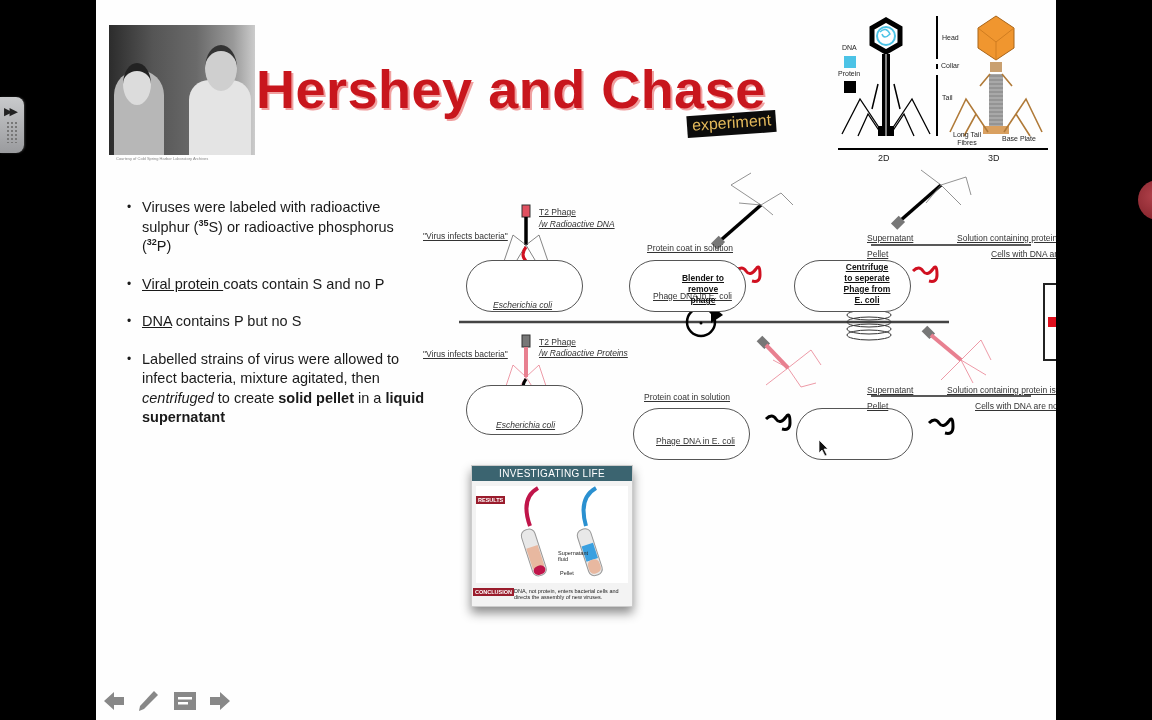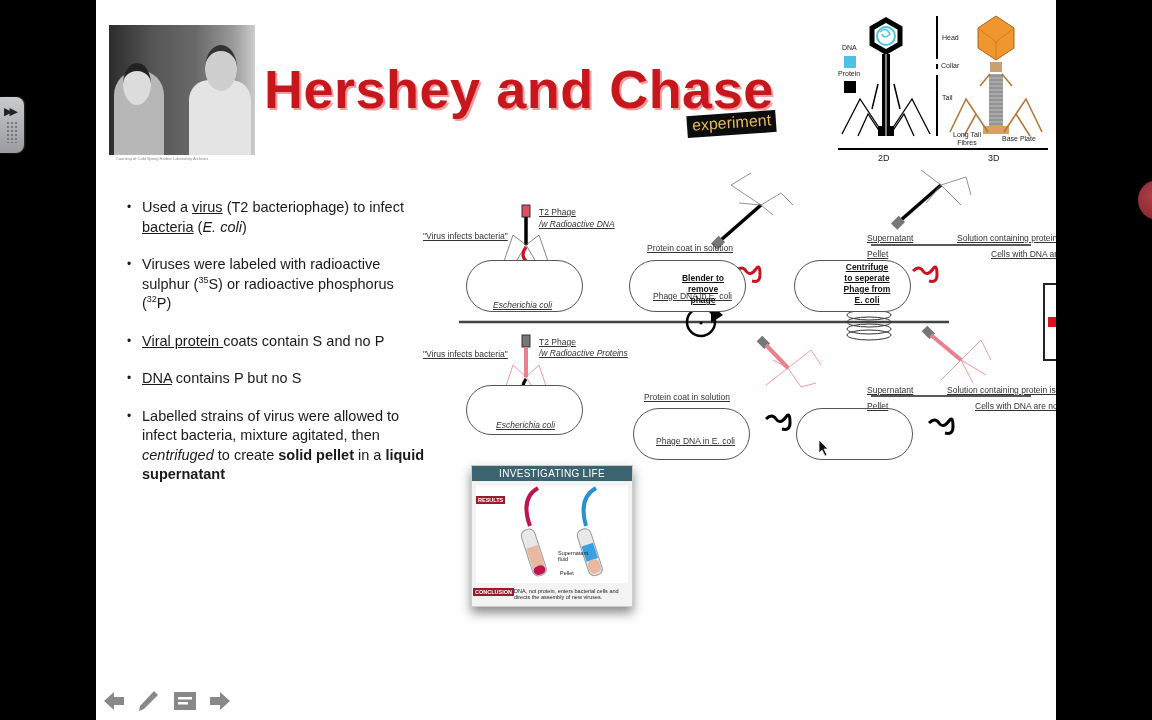--- a/index.html
+++ b/index.html
@@ -8,29 +8,29 @@
   .side-tab{position:absolute;left:0;top:97px;width:24px;height:56px;background:linear-gradient(#c9cacc,#9a9b9e);border-radius:0 8px 8px 0;box-shadow:1px 0 2px #333;}
   .side-tab .ff{position:absolute;left:4px;top:8px;font-size:11px;color:#222;letter-spacing:-3px;}
   .side-tab .grid{position:absolute;left:6px;top:24px;width:12px;height:22px;background-image:radial-gradient(#777 35%,transparent 40%);background-size:4px 4px;}
   .red-dot{position:absolute;left:1138px;top:180px;width:40px;height:40px;border-radius:50%;background:radial-gradient(circle at 40% 40%,#b0414a,#7a1c24);}
   .photo{position:absolute;left:13px;top:25px;width:146px;height:130px;background:linear-gradient(90deg,#2c2c2c 0%,#555 30%,#6a6a6a 60%,#999 85%,#ccc 100%);}
   .photo .p1{position:absolute;left:5px;top:45px;width:50px;height:85px;border-radius:25px 25px 0 0;background:#b7b7b7;}
   .photo .p1h{position:absolute;left:14px;top:38px;width:28px;height:34px;border-radius:50%;background:#dcdcdc;border-top:8px solid #222;}
   .photo .p2{position:absolute;left:80px;top:55px;width:62px;height:75px;border-radius:20px 20px 0 0;background:#e4e4e4;}
   .photo .p2h{position:absolute;left:96px;top:20px;width:32px;height:40px;border-radius:50%;background:#cfcfcf;border-top:6px solid #333;}
   .photo-cap{position:absolute;left:20px;top:156px;font-size:4px;color:#888;white-space:nowrap;}
-  .title{position:absolute;left:168px;top:58px;font-size:54px;font-weight:bold;color:#c8161d;text-shadow:2px 2px 0 #f0a0a0;letter-spacing:0.5px;white-space:nowrap;}
+  .title{position:absolute;left:160px;top:58px;font-size:54px;font-weight:bold;color:#c8161d;text-shadow:2px 2px 0 #f0a0a0;letter-spacing:0.5px;white-space:nowrap;}
   .subtitle{position:absolute;left:591px;top:113px;background:#0c0c0c;color:#e2b85a;font-size:16px;padding:1px 5px 3px 5px;transform:rotate(-4deg);}
   .phage-fig{position:absolute;left:742px;top:14px;width:210px;height:150px;}
   .fig-label{position:absolute;font-size:7px;color:#222;}
   .bullets{position:absolute;left:30px;top:198px;width:300px;font-size:14.5px;color:#1a1a1a;line-height:19.5px;}
   .bullet{position:relative;padding-left:16px;margin-bottom:18px;}
   .bullet::before{content:"•";position:absolute;left:1px;top:0;font-size:12px;}
   .b{font-weight:bold;} .u{text-decoration:underline;} .i{font-style:italic;}
-  sup{font-size:9px;line-height:0;}
+  sup{font-size:9px;line-height:0;font-weight:bold;}
   .diagram{position:absolute;left:325px;top:165px;width:610px;height:300px;}
   .dtxt{position:absolute;font-size:8.5px;color:#333;white-space:nowrap;text-decoration:underline;}
   .dtxt.it{font-style:italic;}
   .dtxt.bold{font-weight:bold;color:#111;text-align:center;line-height:11px;}
   .cell{position:absolute;border:1.3px solid #555;border-radius:28px;background:#fff;}
   .legend-box{position:absolute;border:2px solid #222;background:#fff;}
   .inset{position:absolute;left:375px;top:465px;width:160px;height:140px;background:#f3f3f3;border:1px solid #ccc;box-shadow:0 6px 10px rgba(0,0,0,0.45);}
   .inset-hdr{height:15px;background:#3b6470;color:#fff;font-size:10px;text-align:center;line-height:15px;letter-spacing:0.3px;}
   .inset-body{position:absolute;left:4px;top:20px;width:152px;height:97px;background:#fff;}
   .tag{position:absolute;background:#9a1c2c;color:#fff;font-size:5.5px;font-weight:bold;padding:1px 2px;}
@@ -90,21 +90,20 @@
     <span class="fig-label" style="left:104px;top:20px;">Head</span>
     <span class="fig-label" style="left:103px;top:48px;">Collar</span>
     <span class="fig-label" style="left:104px;top:80px;">Tail</span>
     <span class="fig-label" style="left:112px;top:117px;width:34px;text-align:center;line-height:8px;">Long Tail Fibres</span>
     <span class="fig-label" style="left:164px;top:121px;">Base Plate</span>
     <span class="fig-label" style="left:40px;top:139px;font-size:9px;text-align:right;">2D</span>
     <span class="fig-label" style="left:150px;top:139px;font-size:9px;">3D</span>
   </div>
 
   <div class="bullets">
-    <div class="bullet"><span>Used a </span><span class="u">virus</span><span> (T2 bacteriophage) to infect </span><span class="u">bacteria</span><span> (</span><span class="i">E. coli</span><span>)</span></div>
     <div class="bullet"><span>Viruses were labeled with radioactive sulphur (</span><sup>35</sup><span>S) or radioactive phosphorus (</span><sup>32</sup><span>P)</span></div>
     <div class="bullet"><span class="u">Viral protein </span><span>coats contain S and no P</span></div>
     <div class="bullet"><span class="u">DNA</span><span> contains P but no S</span></div>
     <div class="bullet"><span>Labelled strains of virus were allowed to infect bacteria, mixture agitated, then </span><span class="i">centrifuged</span><span> to create </span><span class="b">solid pellet</span><span> in a </span><span class="b">liquid supernatant</span></div>
   </div>
 
   <div class="diagram">
     <svg width="610" height="300" style="position:absolute;left:0;top:0;">
 
       <line x1="38" y1="157" x2="528" y2="157" stroke="#444" stroke-width="2.5"></line>

